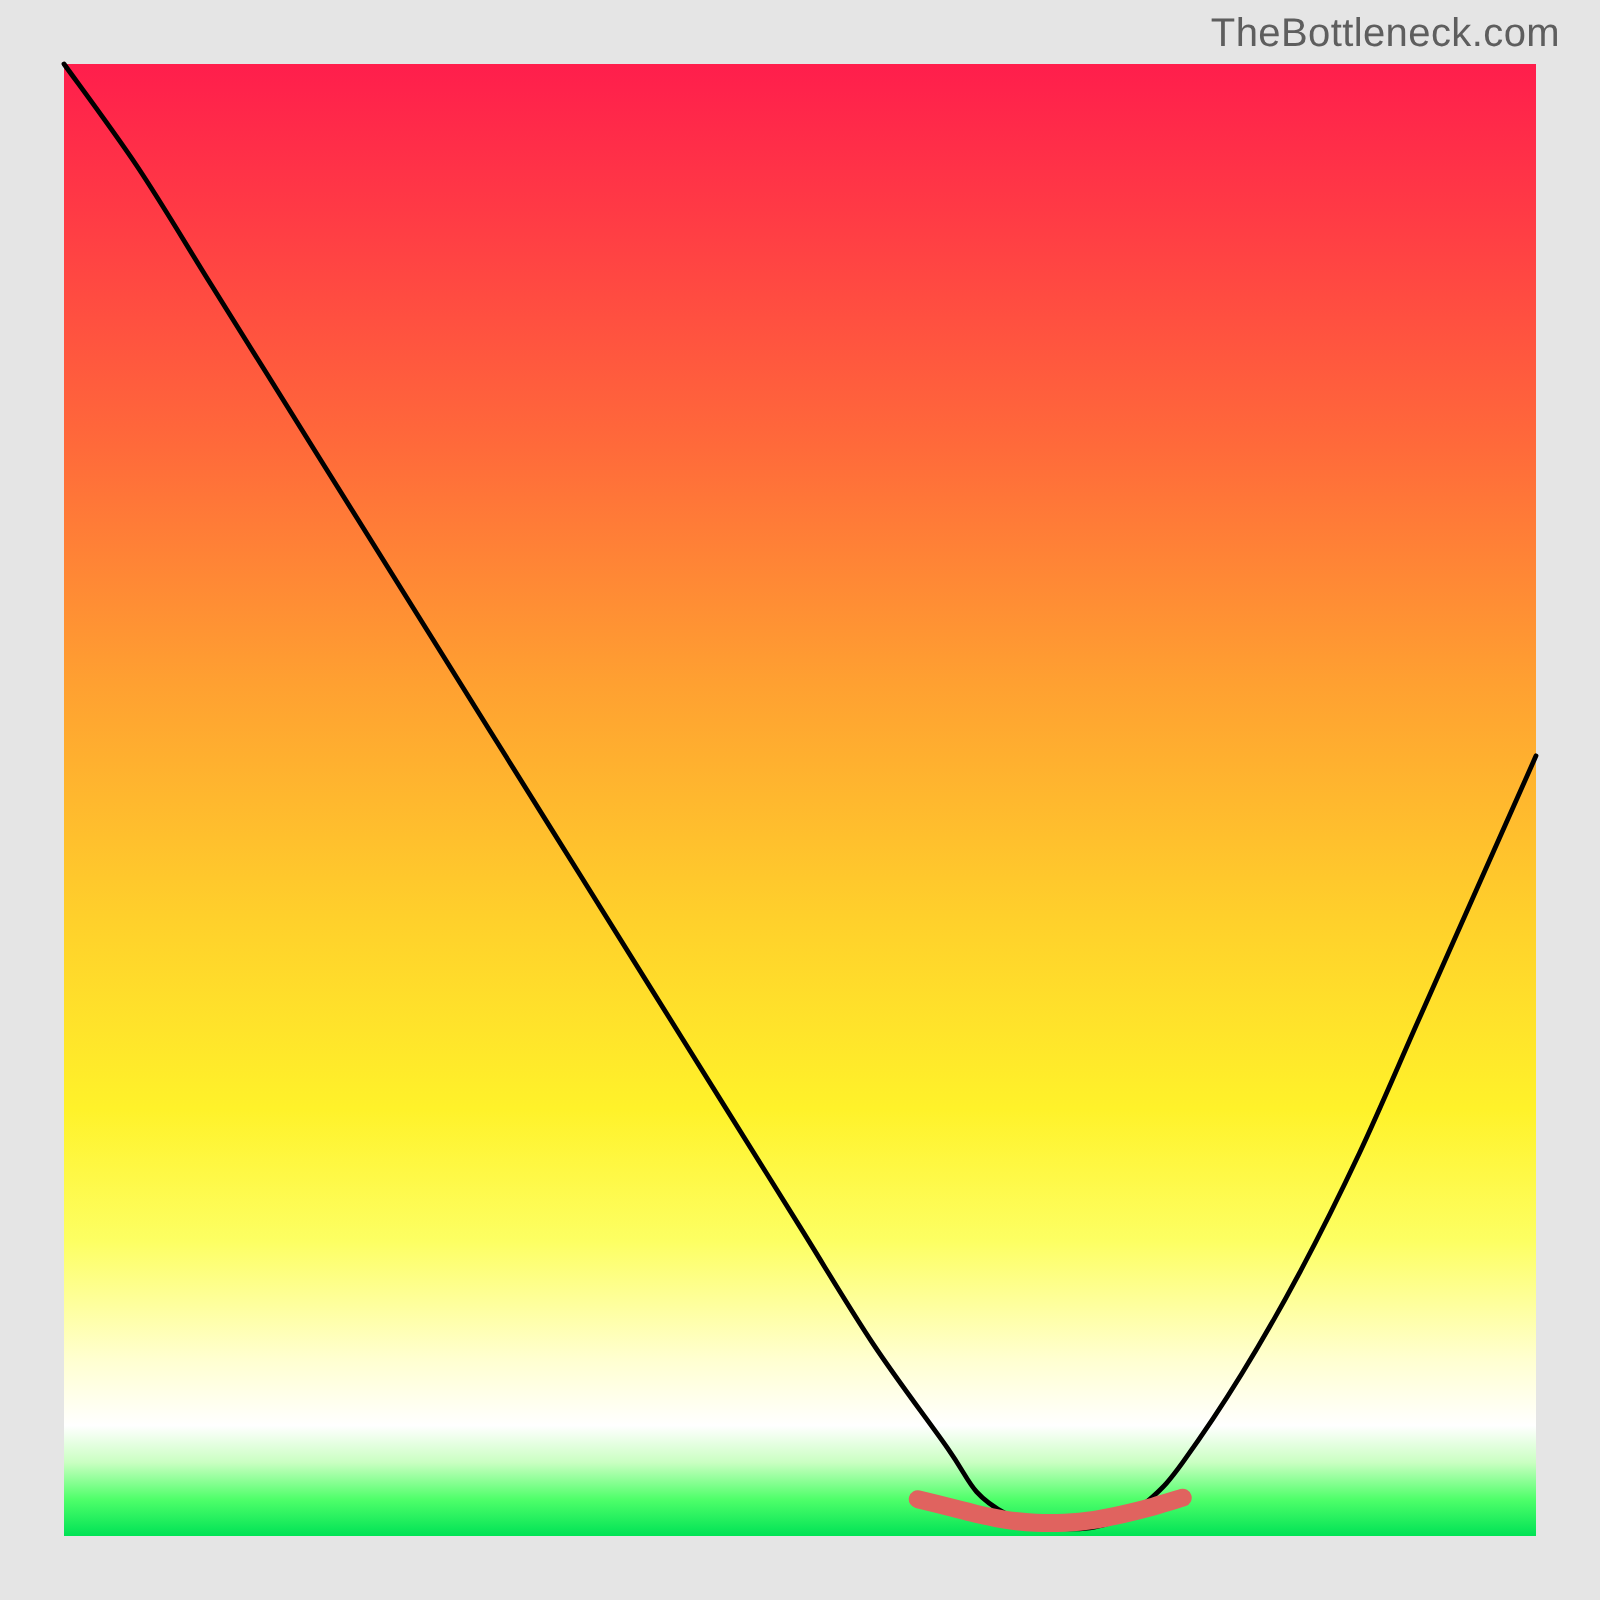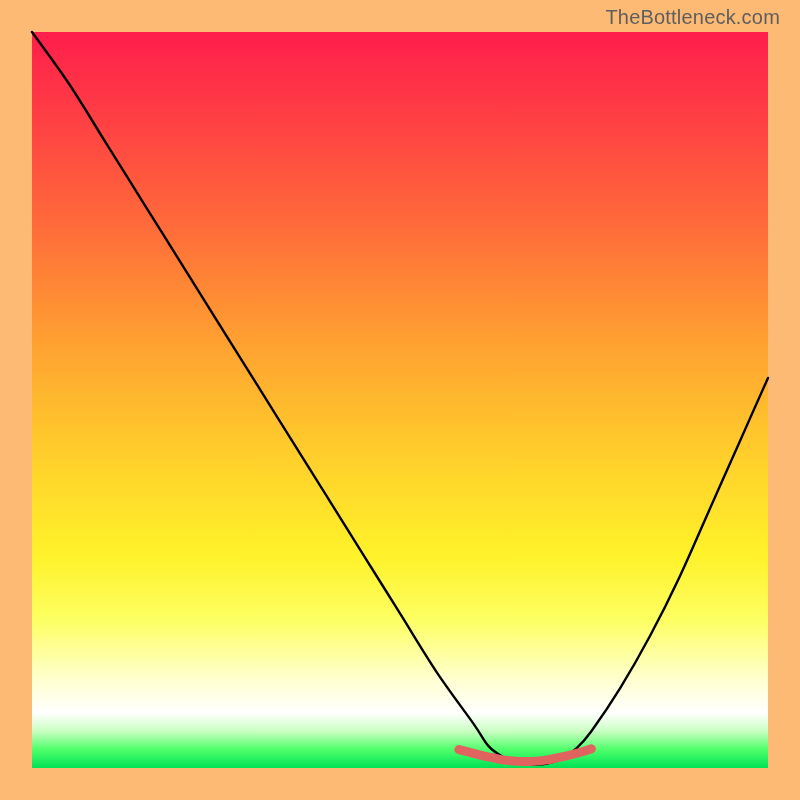--- a/index.html
+++ b/index.html
@@ -10,21 +10,21 @@
     background: #000;
     overflow: hidden;
     font-family: Arial, Helvetica, sans-serif;
   }
   .frame {
     position: absolute;
     left: 0;
     top: 0;
     width: 800px;
     height: 800px;
-    background: #fdba74;
+    background: #e5e5e5;
   }
   .plot-area {
     position: absolute;
     left: 32px;
     top: 32px;
     width: 736px;
     height: 736px;
     
     background: linear-gradient(
       to bottom,

